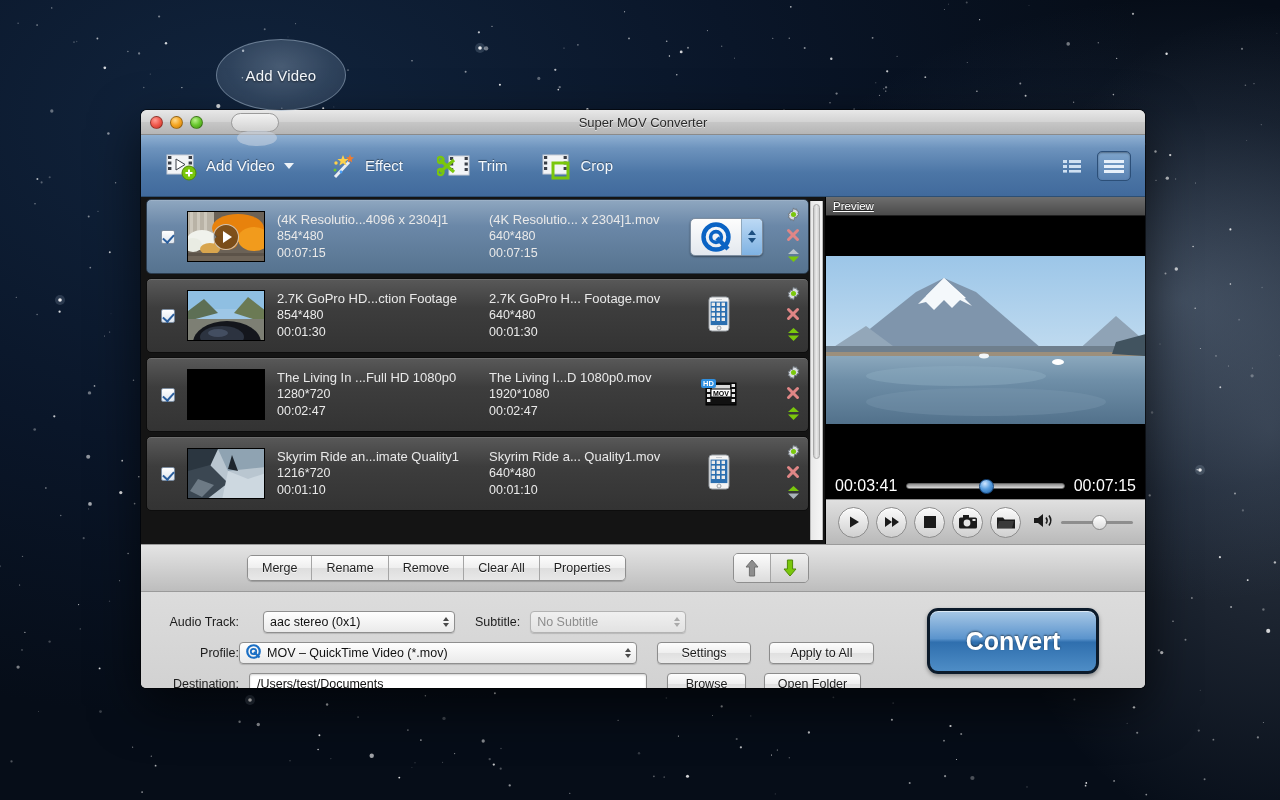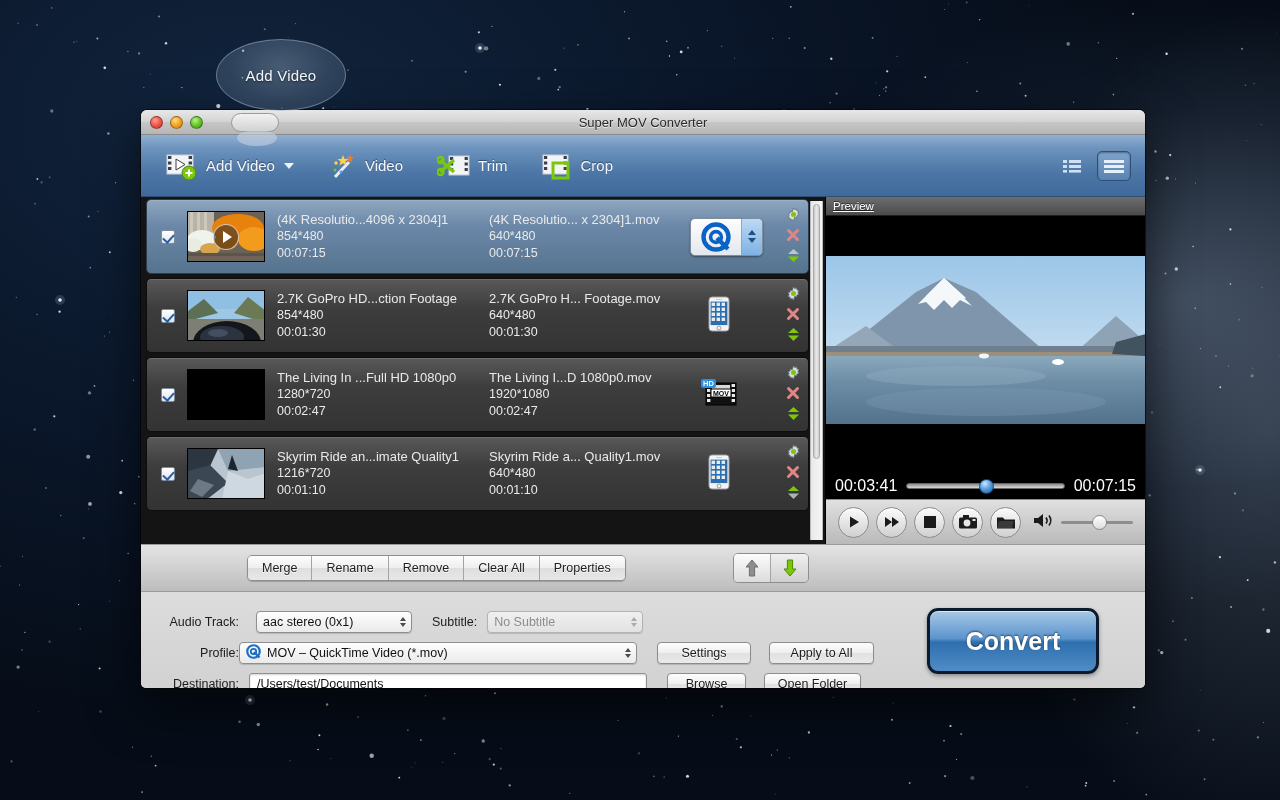--- a/index.html
+++ b/index.html
@@ -836,21 +836,21 @@
             <line x1="7" y1="26" x2="21" y2="11" stroke="#e9edf2" stroke-width="3"></line>
             <g fill="#ffd24a">
                 <polygon points="15,4 16.6,8 20.6,8 17.4,10.6 18.6,14.6 15,12.2 11.4,14.6 12.6,10.6 9.4,8 13.4,8"></polygon>
               </g>
             <polygon points="22,3 23,6 26,6.6 23.6,8.4 24.2,11.4 22,9.8 19.8,11.4 20.4,8.4 18,6.6 21,6" fill="#f07c2e"></polygon>
             <circle cx="8" cy="12" r="1.7" fill="#ffd24a"></circle>
               <circle cx="7" cy="19" r="1.5" fill="#6ec82e"></circle>
             <circle cx="13" cy="21" r="1.4" fill="#4aa3ff"></circle>
           </svg>
         </span>
-        <span>Video</span>
+        <span>Effect</span>
       </div>
 
       <div class="tbitem" style="margin-left:10px">
         <span>
           <svg width="34" height="30" viewBox="0 0 34 30">
             <rect x="12" y="5" width="20" height="19" fill="#f2f4f7" stroke="#c9ced6"></rect>
             <g fill="#3a3f47">
               <rect x="13" y="6" width="3.2" height="3"></rect>
                 <rect x="13" y="11.5" width="3.2" height="3"></rect>
                 <rect x="13" y="17" width="3.2" height="3"></rect>
@@ -1302,21 +1302,21 @@
           <svg width="14" height="18" viewBox="0 0 14 18">
               <polygon points="7,17 13,10 9.6,10 9.6,1 4.4,1 4.4,10 1,10" fill="#7ac70c" stroke="#4f8a06"></polygon>
             </svg>
         </div>
       </div>
     </div>
 
     <div id="settings">
       <div class="srow">
         <div class="lbl" style="width:98px">Audio Track:</div>
-        <div class="pop" style="width:156px; margin-left:17px">
+        <div class="pop" style="width:192px; margin-left:24px">
           <span>aac stereo (0x1)</span>
           <span class="st">
               <i class="u"></i>
               <i class="d"></i>
             </span>
         </div>
         <div class="lbl" style="width:auto; margin-left:20px">Subtitle:</div>
         <div class="pop dis" style="width:156px; margin-left:10px">
           <span>No Subtitle</span>
           <span class="st">

